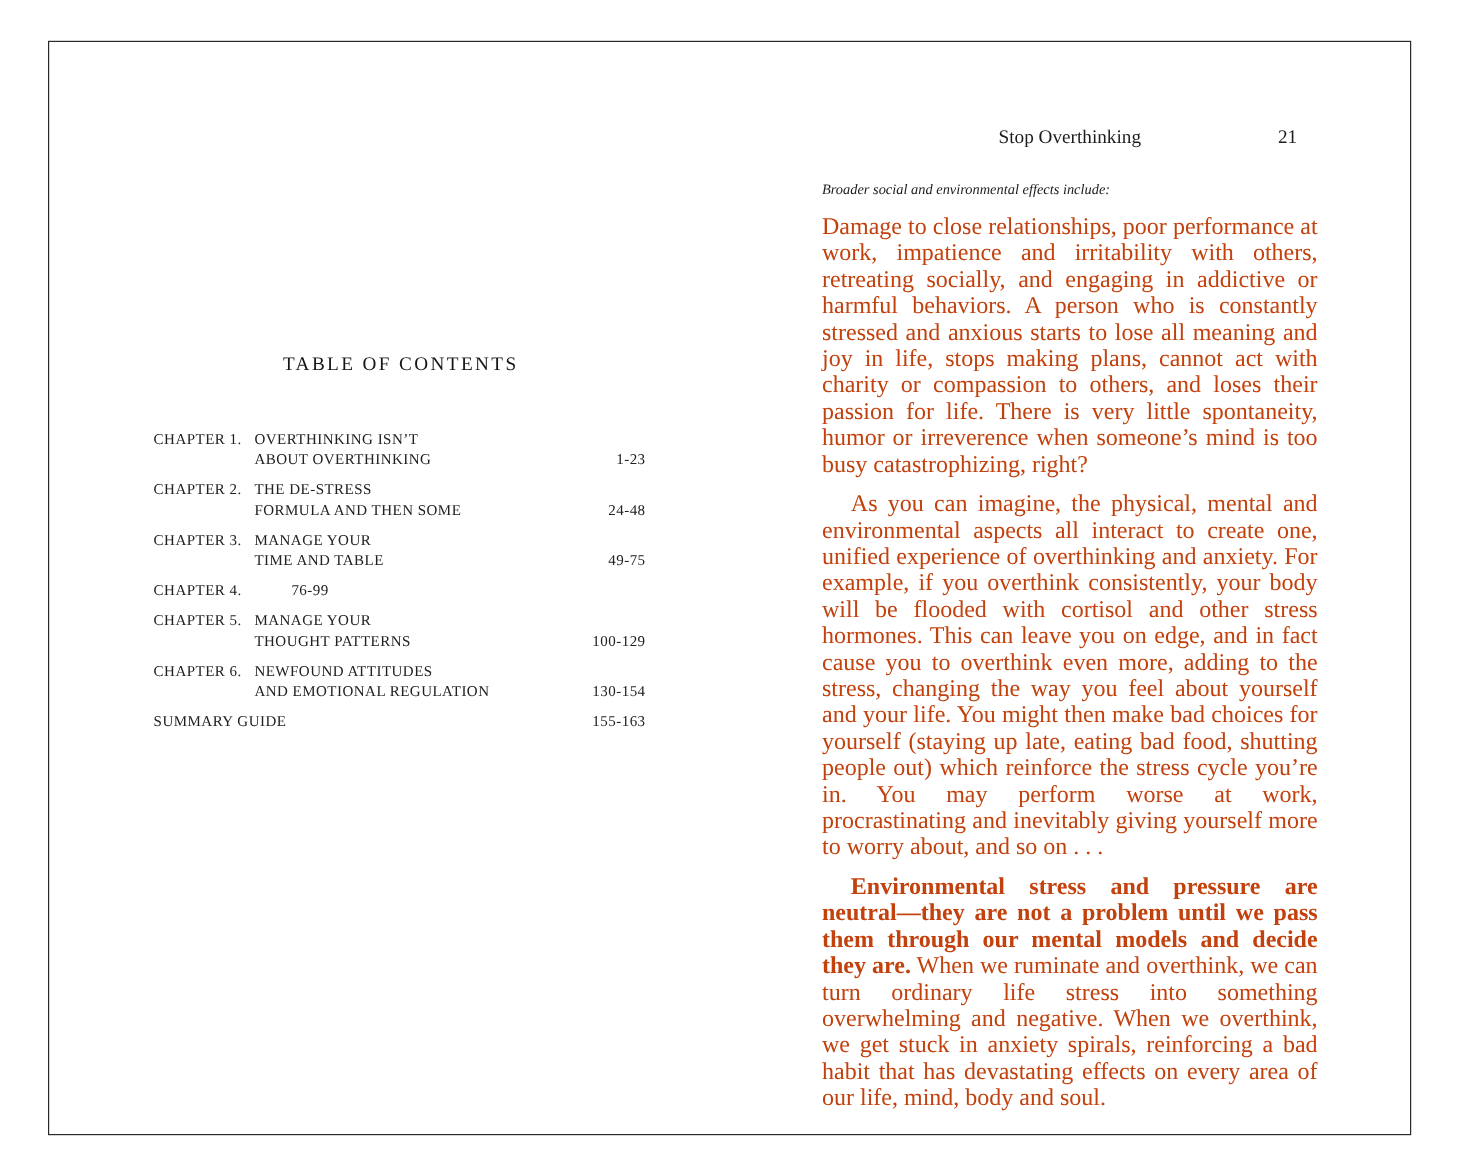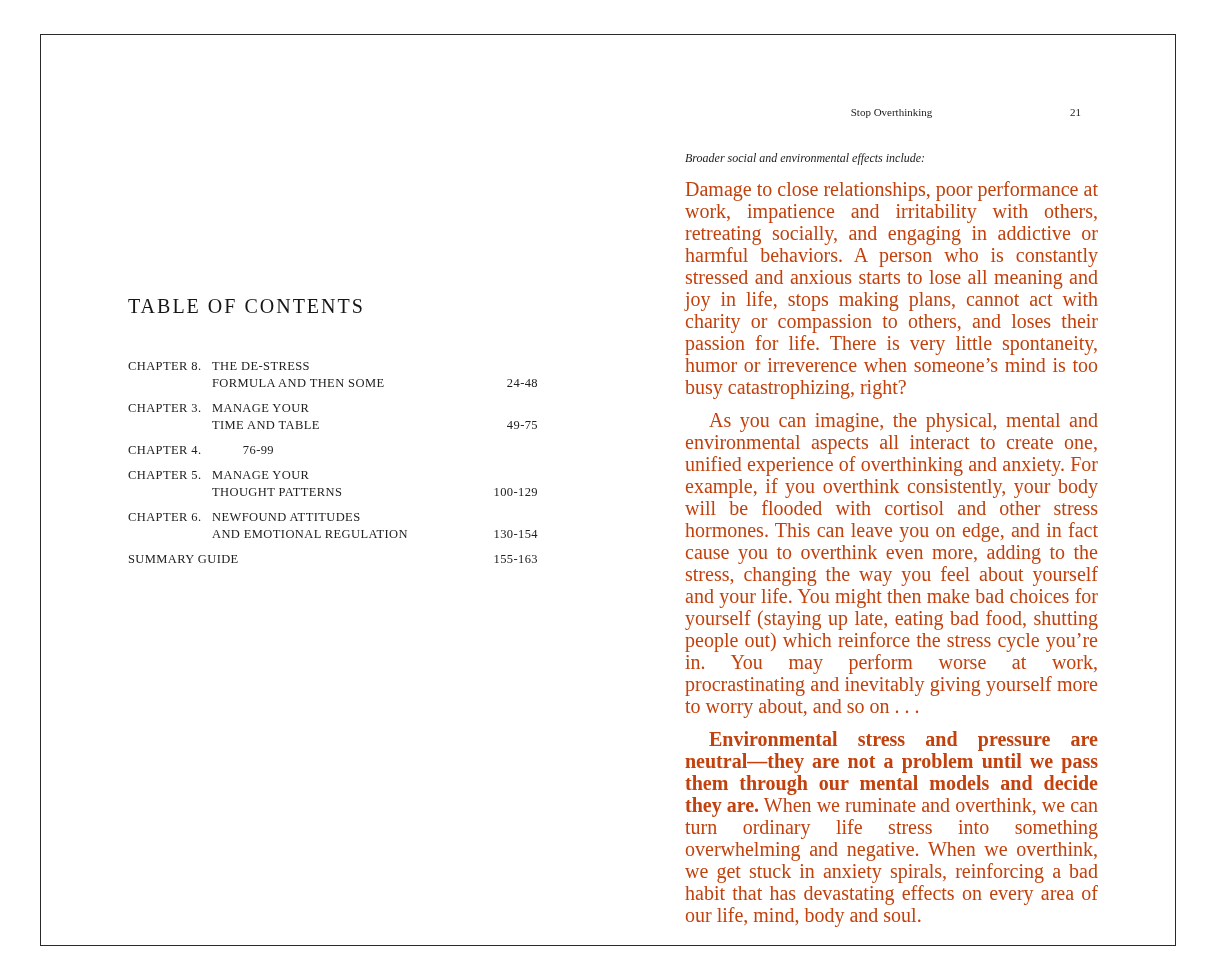--- a/index.html
+++ b/index.html
@@ -21,21 +21,22 @@
   
   .toc {
     position: absolute;
     left: 87px; top: 0;
     width: 412px; height: 100%;
   }
   .toc-title {
     position: absolute;
     top: 260px; left: 0;
     width: 100%;
-    font-size: 20px;
+    text-align: center;
+    font-size: 16px;
     letter-spacing: 2px;
     color: #161616;
   }
   .toc-list {
     position: absolute;
     top: 323px; left: 0;
     width: 410px;
     font-size: 12.5px;
     line-height: 17px;
     letter-spacing: 0.4px;
@@ -62,21 +63,21 @@
   
   .page-right {
     position: absolute;
     left: 644px; top: 0;
     width: 413px; height: 100%;
   }
   .running-header {
     position: absolute;
     top: 71px; left: 0;
     width: 100%;
-    font-size: 11px;
+    font-size: 16px;
     color: #1c1c1c;
   }
   .running-title {
     width: 100%;
     text-align: center;
   }
   .folio {
     position: absolute;
     right: 17px; top: 0;
   }
@@ -105,23 +106,31 @@
 </head>
 <body>
 
 <div class="sheet">
 
   <div class="toc">
     <div class="toc-title">TABLE OF CONTENTS</div>
 
     <div class="toc-list">
 
+      <div class="toc-entry">
+        <div class="toc-label">CHAPTER 1.</div>
+        <div class="toc-entry-title">
+          <div>OVERTHINKING ISN’T</div>
+          <div>ABOUT OVERTHINKING</div>
+        </div>
+        <div class="toc-pages">1-23</div>
+      </div>
 
       <div class="toc-entry">
-        <div class="toc-label">CHAPTER 8.</div>
+        <div class="toc-label">CHAPTER 2.</div>
         <div class="toc-entry-title">
           <div>THE DE-STRESS</div>
           <div>FORMULA AND THEN SOME</div>
         </div>
         <div class="toc-pages">24-48</div>
       </div>
 
       <div class="toc-entry">
         <div class="toc-label">CHAPTER 3.</div>
         <div class="toc-entry-title">

